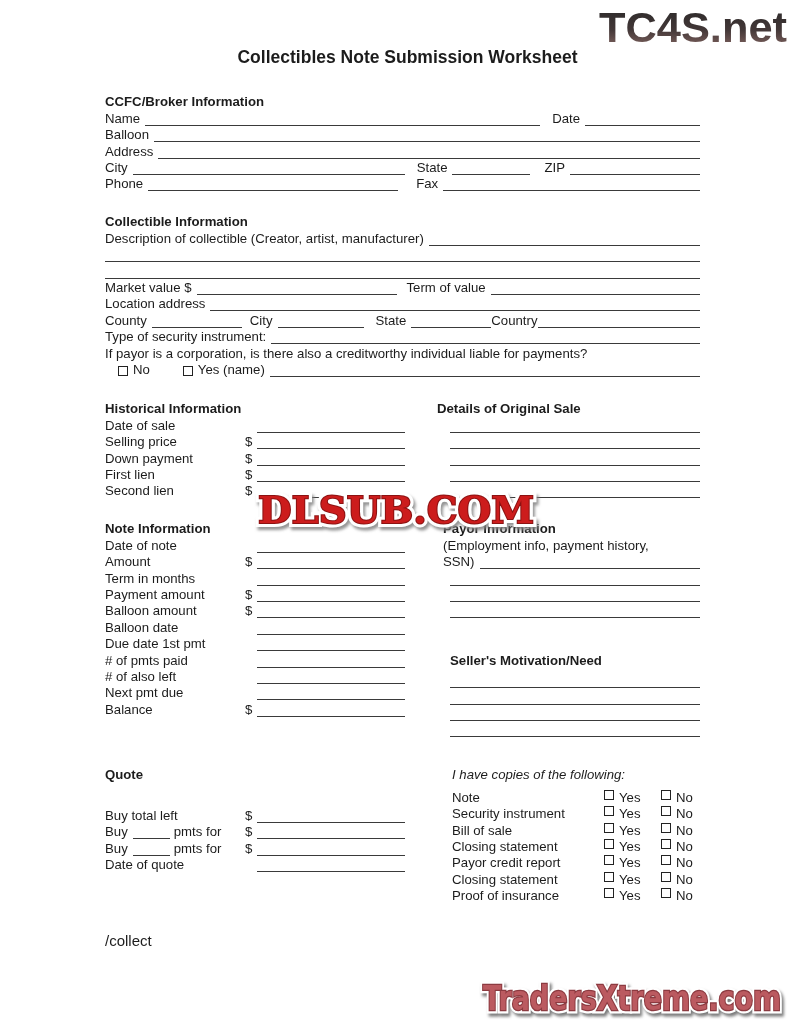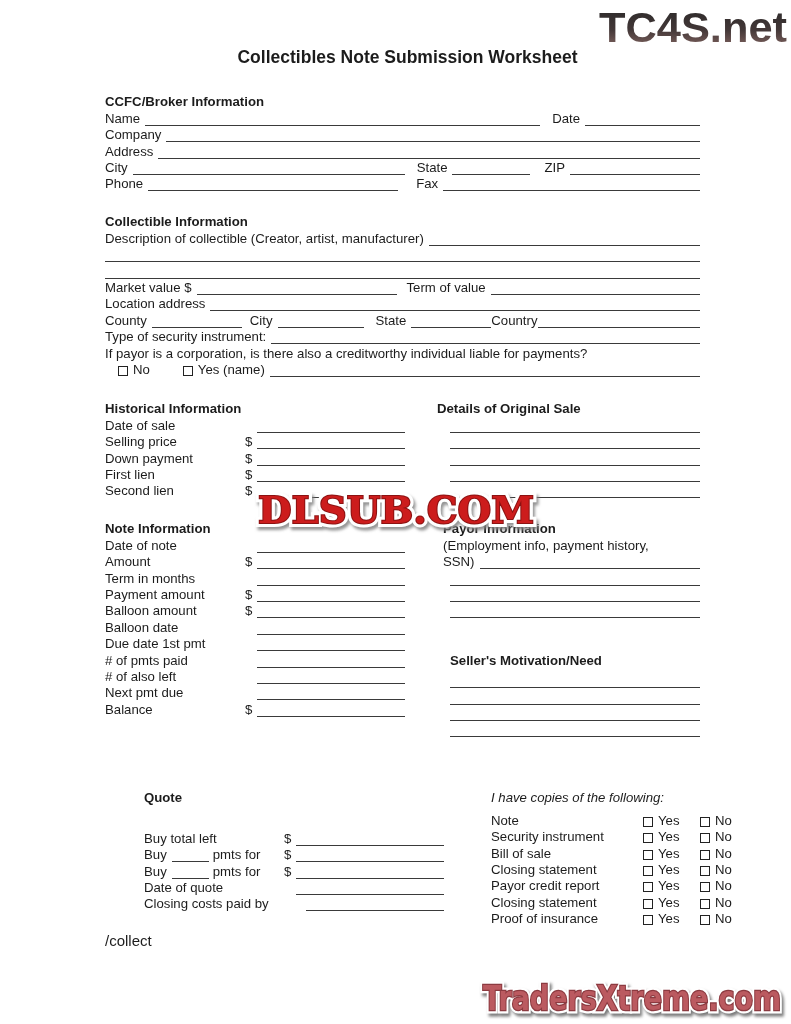--- a/index.html
+++ b/index.html
@@ -18,21 +18,21 @@
   .lbl{flex:0 0 auto;}
   .cols{display:flex;width:595px;}
   .lcol{width:332px;flex:0 0 auto;}
   .rcol{flex:1 1 auto;min-width:0;}
   .wlbl{width:140px;flex:0 0 auto;}
   .dol{width:12px;flex:0 0 auto;}
   .fln{width:148px;}
   .rln{margin-left:13px;flex:1 1 auto;}
   .cb{width:8px;height:8px;border:1.5px solid #222;display:inline-block;flex:0 0 auto;margin:0 5px 1px 0;background:#fff;}
   .copy-label{width:152px;flex:0 0 auto;margin-left:15px;}
-  .yn{width:57px;flex:0 0 auto;display:flex;align-items:flex-end;}
+  .yn{width:57px;flex:0 0 auto;display:flex;align-items:flex-start;}
   #page-title{top:47px;left:100px;width:615px;text-align:center;font-size:17.5px;font-weight:bold;}
   .logo-svg{position:absolute;}
   #dlsub-logo{filter:drop-shadow(2px 3px 1.5px rgba(130,130,130,0.85));z-index:5;}
   #traders-logo{filter:drop-shadow(2px 3px 1.5px rgba(100,100,100,0.85));}
   #collect-note{top:932px;left:105px;font-size:15px;}
 </style>
 </head>
 <body>
 
 <svg id="tc4s-logo" class="logo-svg" style="top:2px;left:596px;" width="194" height="46" viewBox="0 0 194 46">
@@ -50,21 +50,21 @@
 
 <div class="abs" style="top:93px;left:105px;width:595px;">
   <div class="row h">CCFC/Broker Information</div>
   <div class="row">
     <span class="lbl">Name</span>
     <span class="ln grow"></span>
     <span class="lbl" style="margin-left:12px;">Date</span>
     <span class="ln" style="width:115px;"></span>
   </div>
   <div class="row">
-    <span class="lbl">Company</span>
+    <span class="lbl">Balloon</span>
     <span class="ln grow"></span>
   </div>
   <div class="row">
     <span class="lbl">Address</span>
     <span class="ln grow"></span>
   </div>
   <div class="row">
     <span class="lbl">City</span>
     <span class="ln grow"></span>
     <span class="lbl" style="margin-left:12px;">State</span>
@@ -269,21 +269,21 @@
       <div class="row">
           <span class="ln rln"></span>
         </div>
       <div class="row">
           <span class="ln rln"></span>
         </div>
     </div>
   </div>
 </div>
 
-<div class="abs" style="top:789px;left:105px;width:595px;margin-left:39px;">
+<div class="abs" style="top:766px;left:105px;width:595px;">
   <div class="cols">
     <div class="lcol">
       <div class="row h">Quote</div>
       <div style="height:24px;"></div>
       <div class="row">
         <span class="wlbl">Buy total left</span>
         <span class="dol">$</span>
         <span class="ln fln ml0"></span>
       </div>
       <div class="row">
@@ -302,24 +302,20 @@
           <span style="margin-left:4px;">pmts for</span>
         </span>
         <span class="dol">$</span>
         <span class="ln fln ml0"></span>
       </div>
       <div class="row">
         <span class="wlbl">Date of quote</span>
         <span class="dol"></span>
         <span class="ln fln ml0"></span>
       </div>
-      <div class="row">
-        <span class="wlbl" style="width:150px;">Closing costs paid by</span>
-        <span class="ln" style="width:138px;margin-left:12px;"></span>
-      </div>
     </div>
     <div class="rcol">
       <div class="row it" style="margin-left:15px;">I have copies of the following:</div>
       <div style="height:6px;"></div>
       <div class="row">
         <span class="copy-label">Note</span>
         <span class="yn">
             <span class="cb"></span>
             <span>Yes</span>
           </span>

